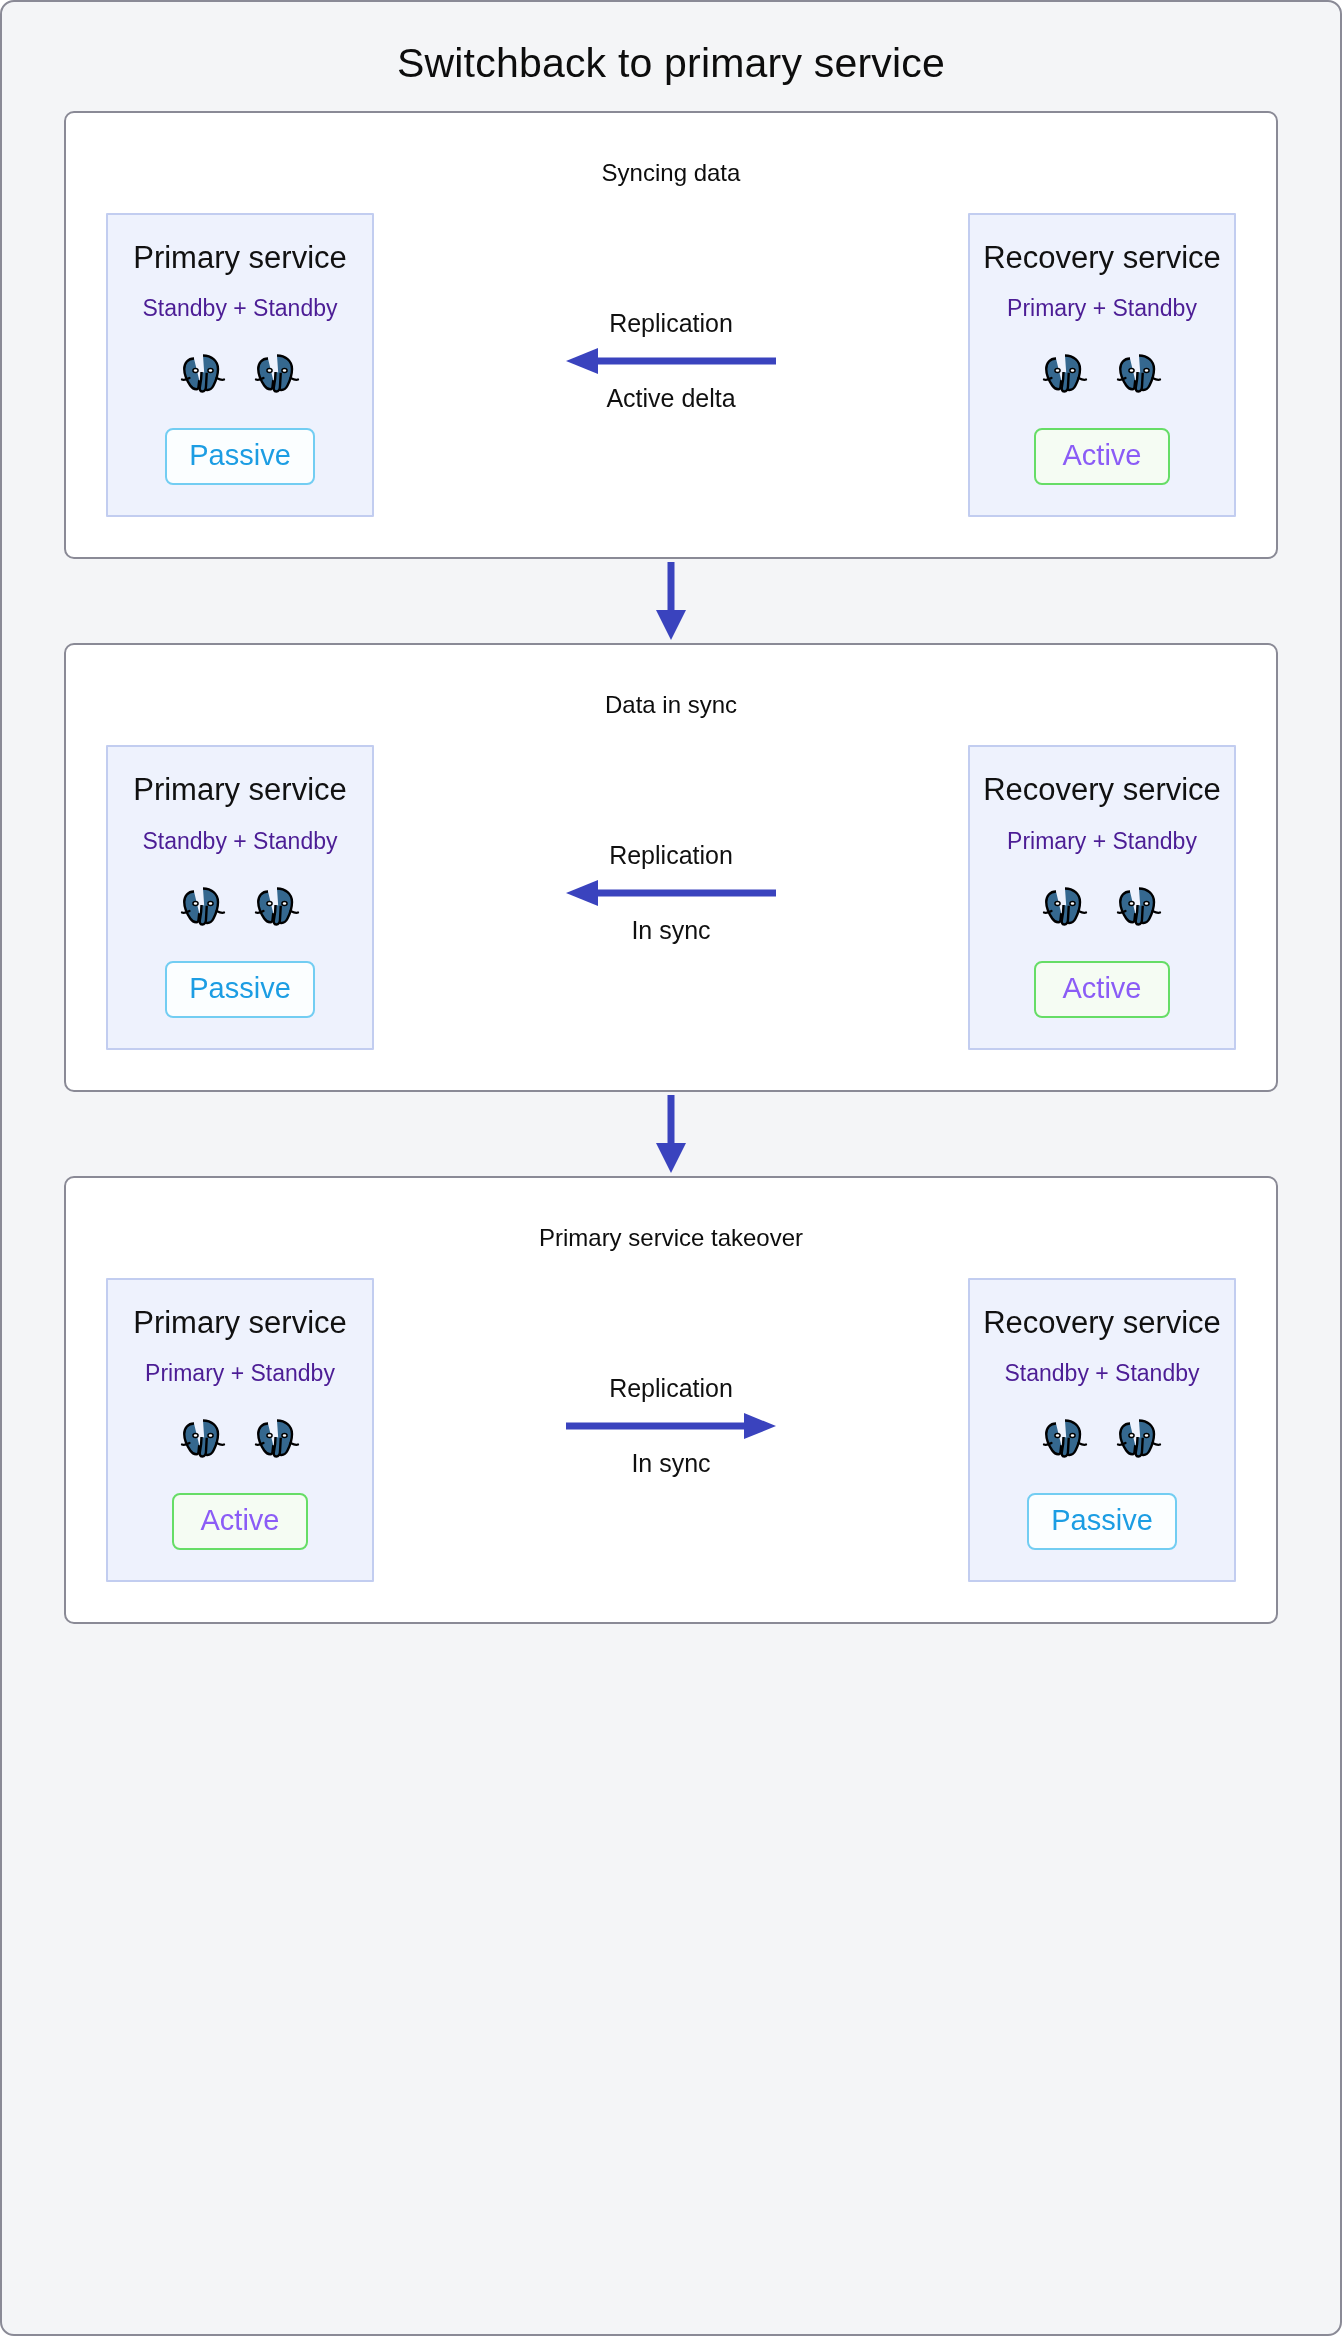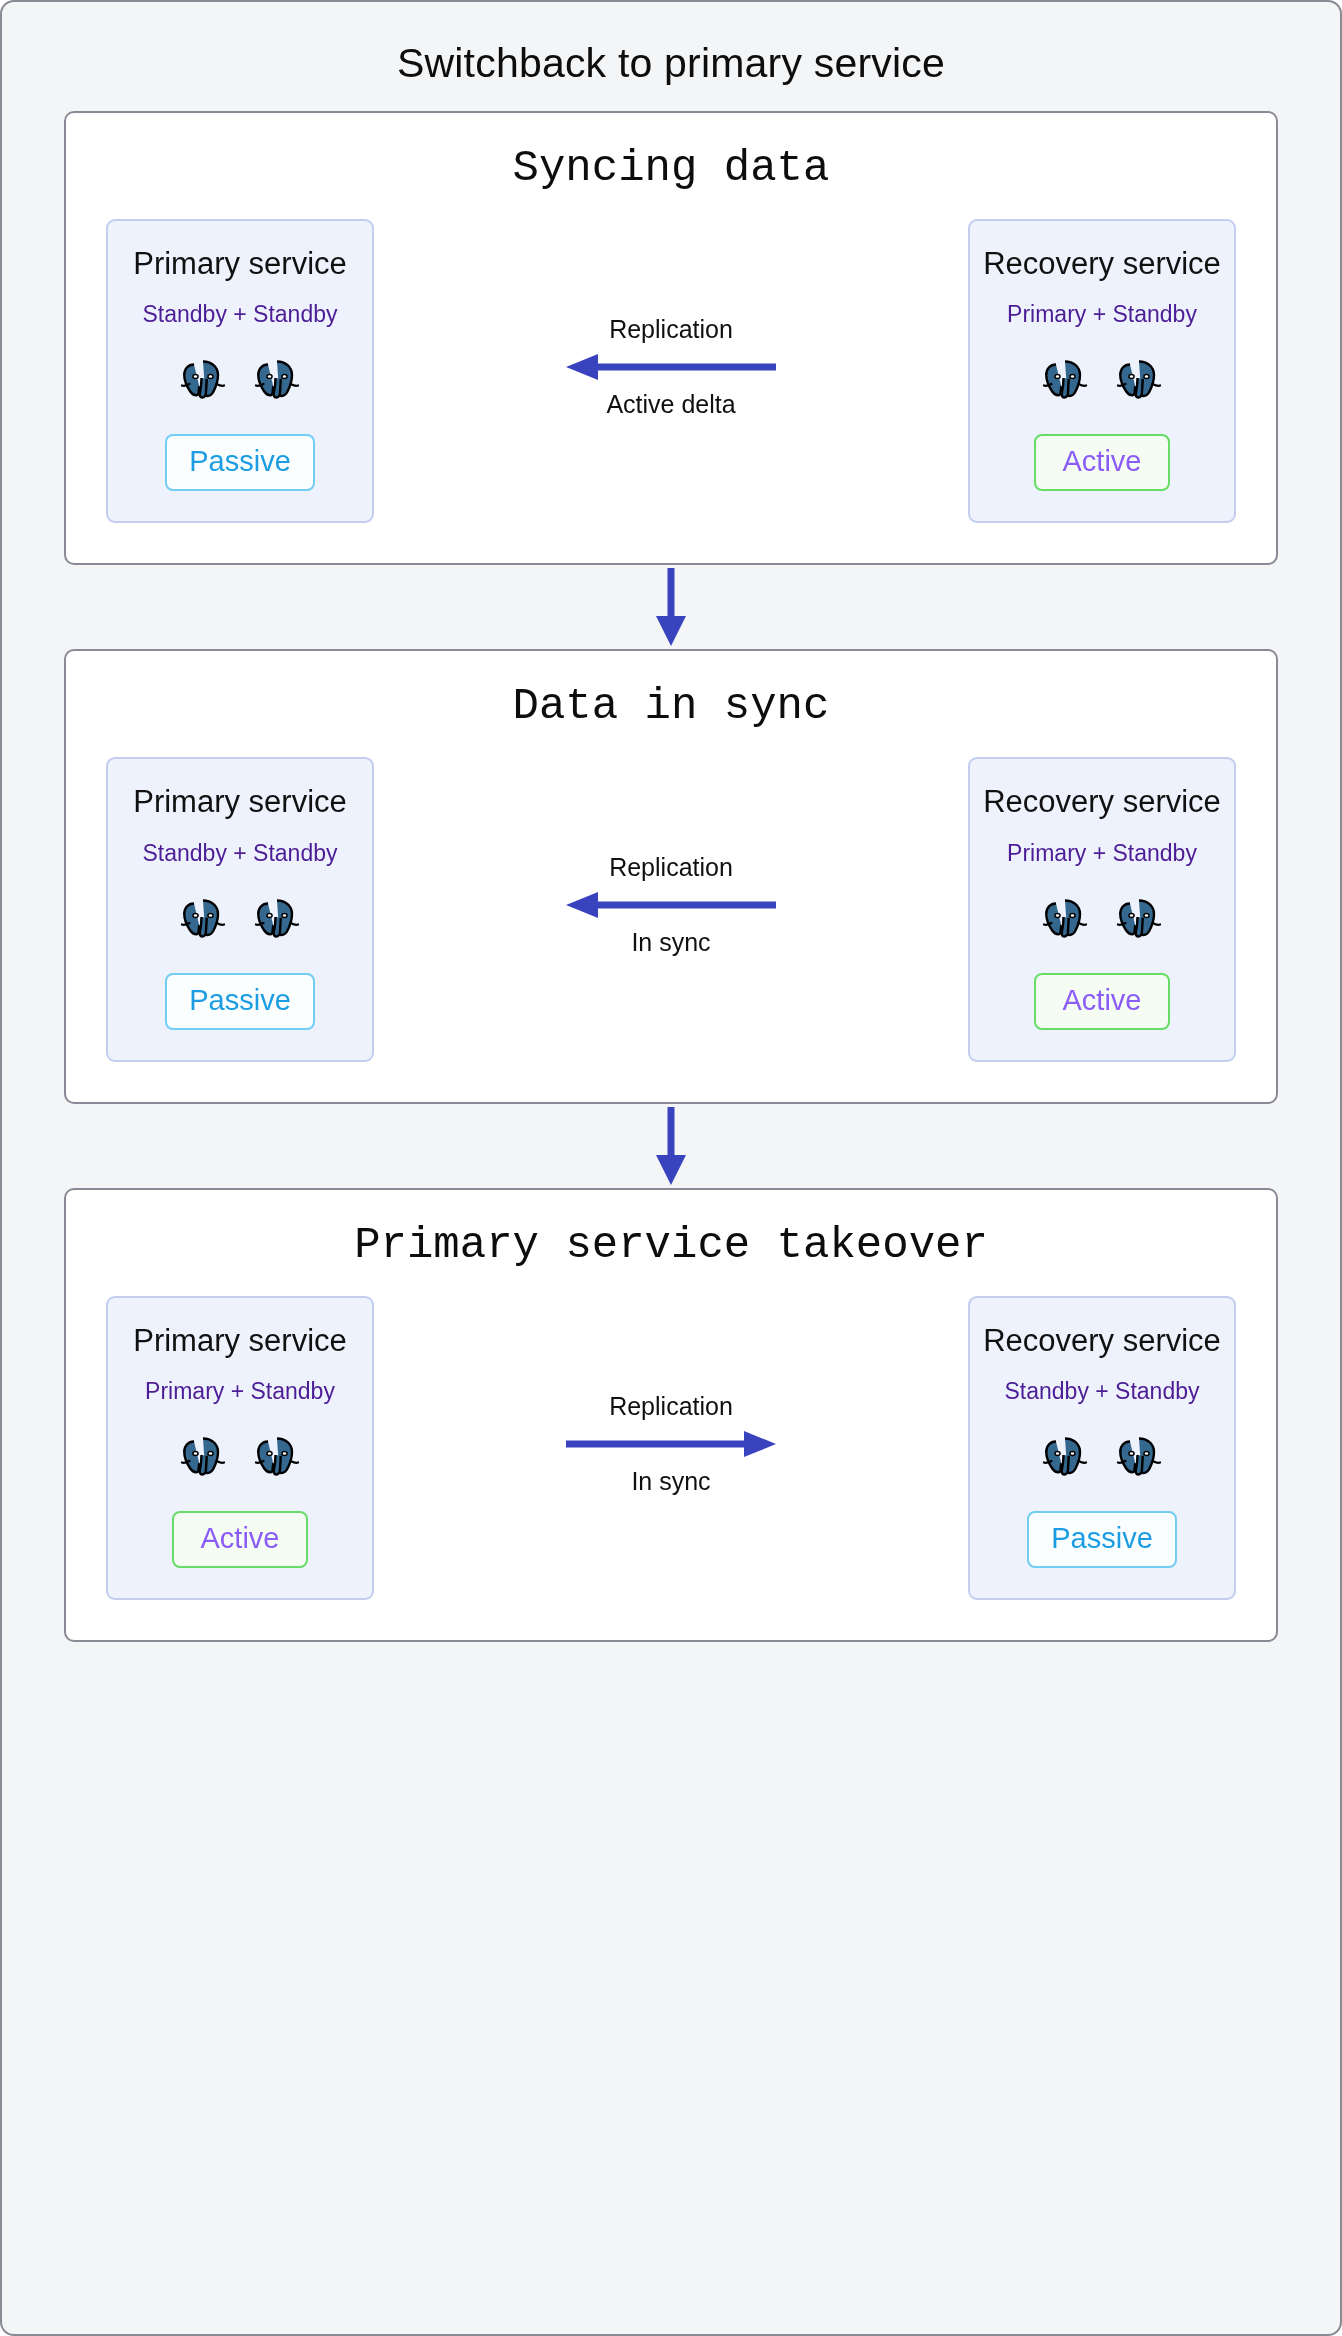--- a/index.html
+++ b/index.html
@@ -37,42 +37,41 @@
 
   
   .panel {
     background: #ffffff;
     border: 2px solid #8a8a96;
     border-radius: 10px;
     position: relative;
   }
   .panel-title {
     text-align: center;
-    font-size: 44px;
+    font-size: 24px;
     color: #0d0d0d;
     font-weight: 400;
-    padding-top: 30px;
-    font-family: Liberation Mono, monospace;
+    padding-top: 46px;
   }
 
   .panel-body {
     display: flex;
     align-items: flex-start;
     justify-content: space-between;
     padding: 0 40px 40px 40px;
     margin-top: 26px;
     position: relative;
   }
 
   
   .service {
     width: 268px;
     background: #eef2fd;
     border: 2px solid #c2cdf0;
-    border-radius: 9px;
+    border-radius: 1px;
     padding: 26px 10px 30px 10px;
     display: flex;
     flex-direction: column;
     align-items: center;
     flex: 0 0 auto;
   }
   .service-name {
     font-size: 31px;
     color: #111111;
     font-weight: 400;

